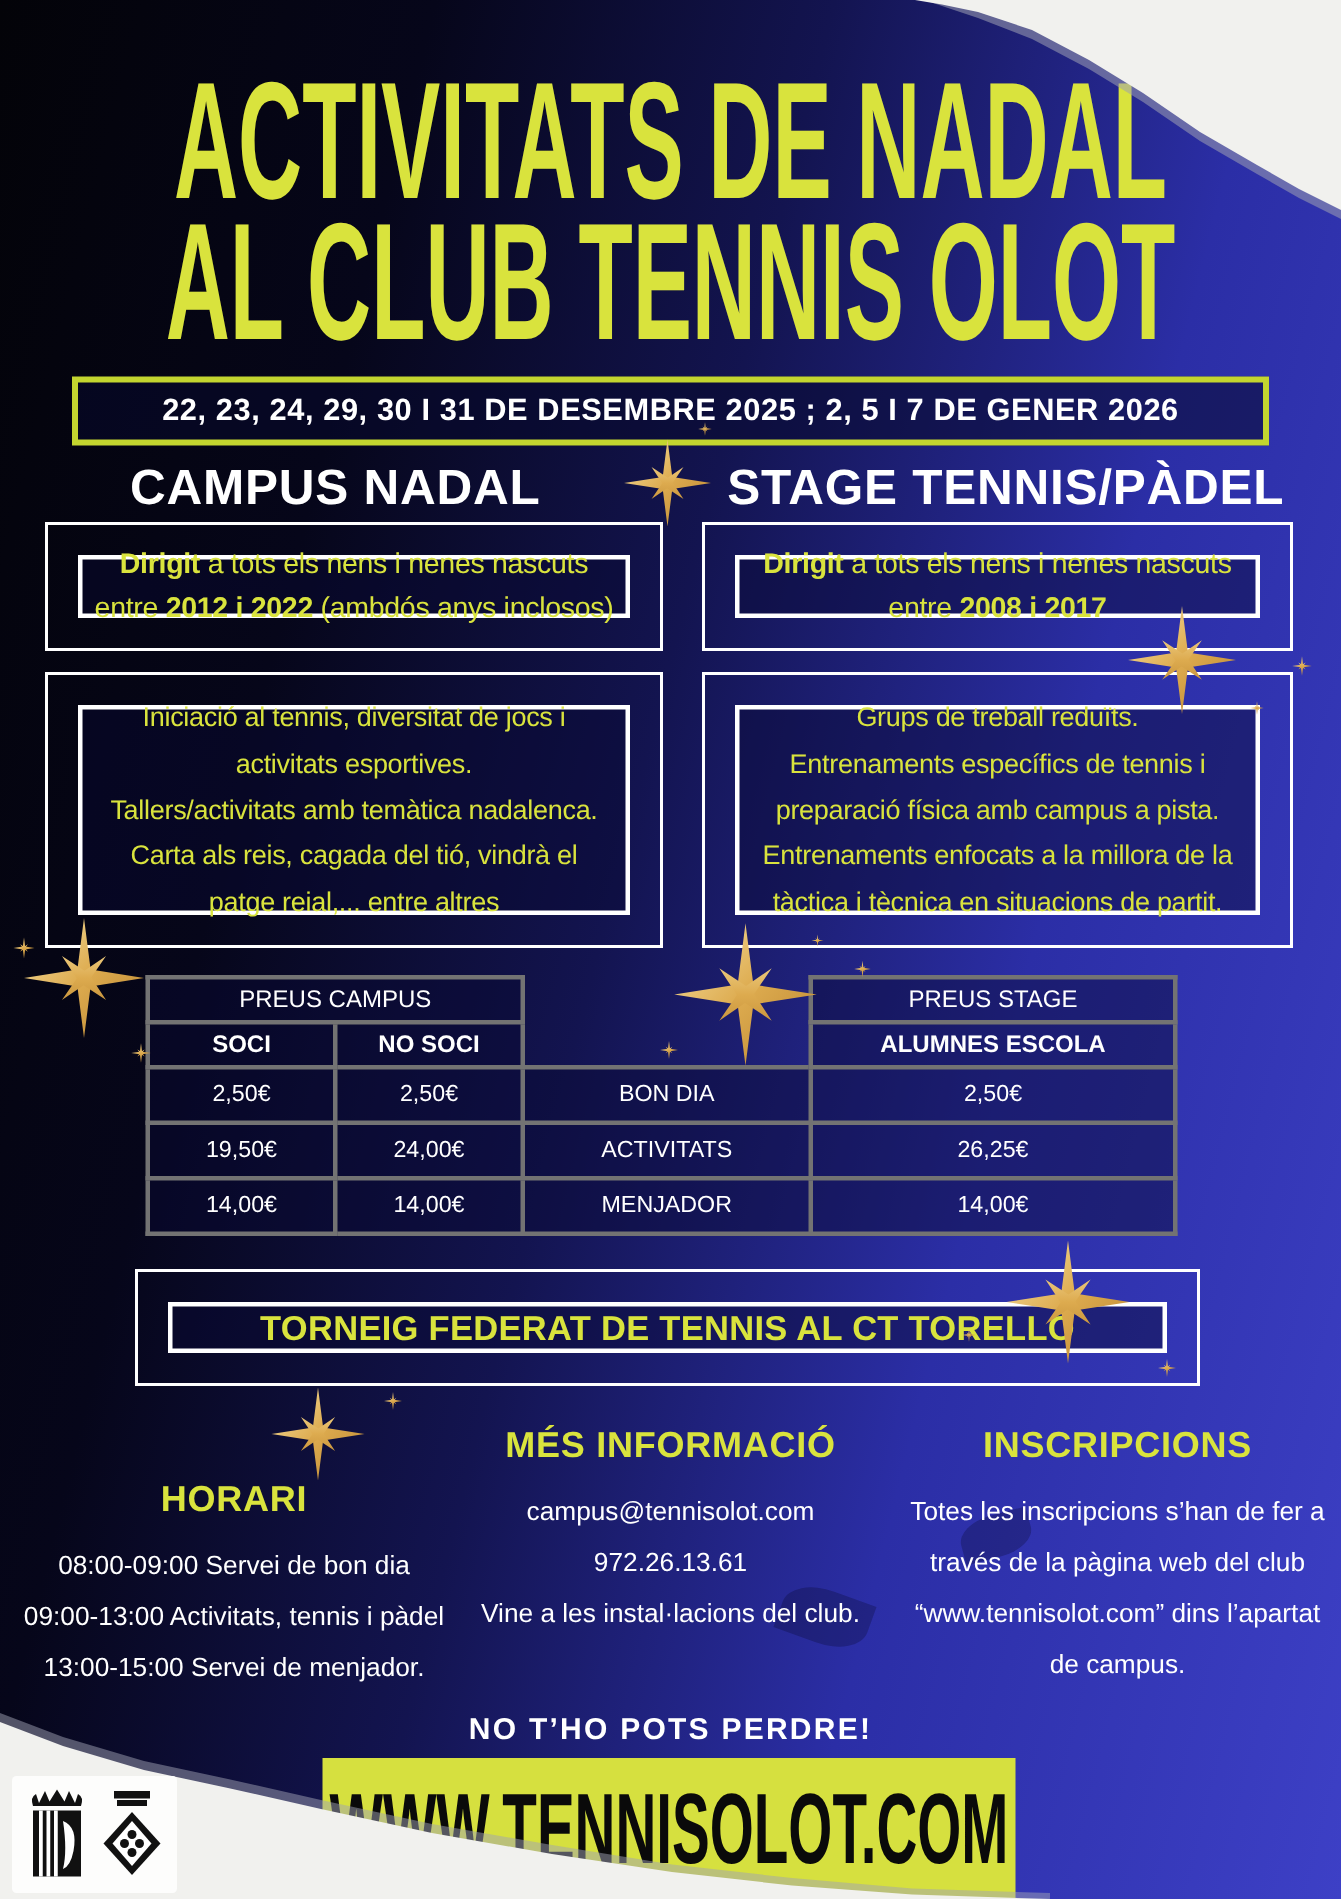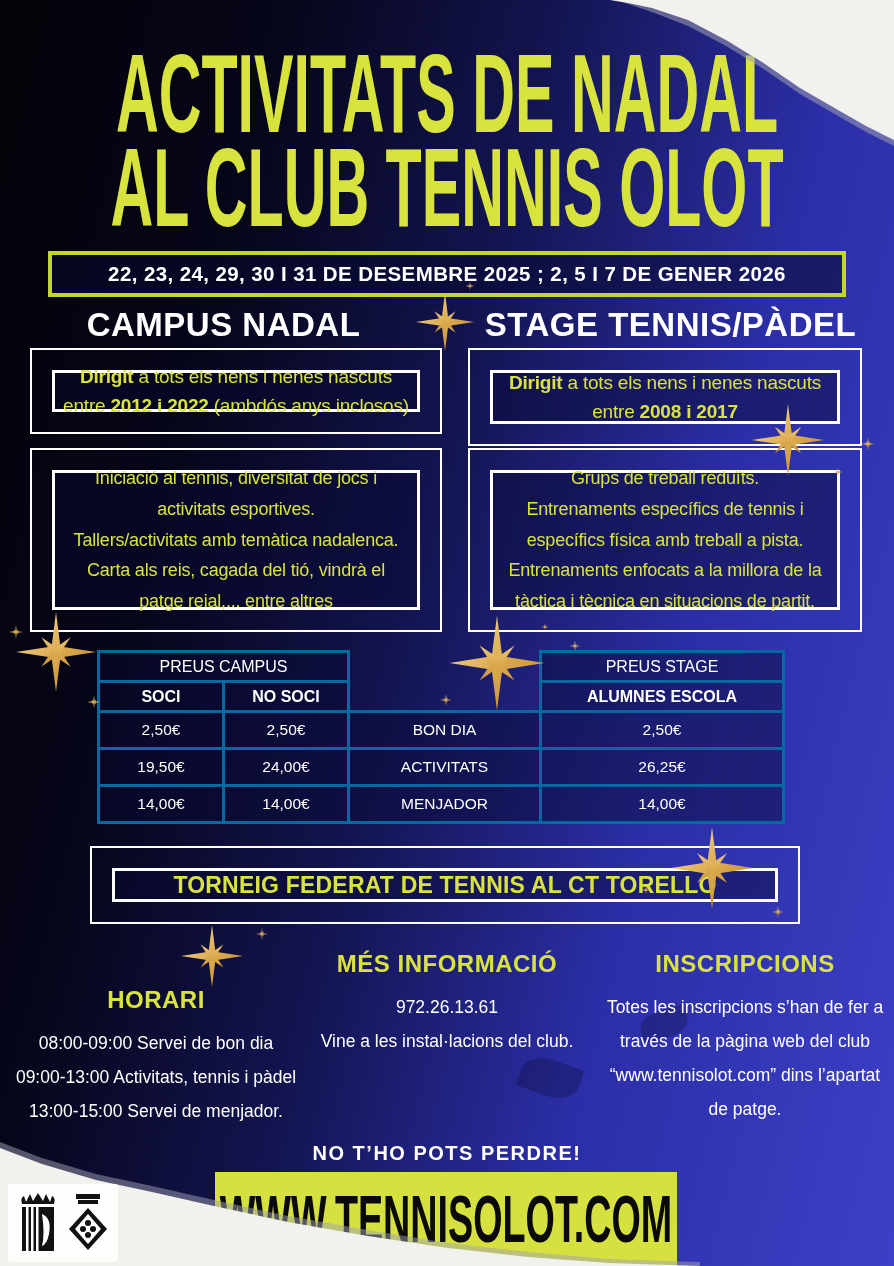--- a/index.html
+++ b/index.html
@@ -34,21 +34,21 @@
     width:100%; height:100%; border:3px solid #fff; box-sizing:border-box;
     background:rgba(8,9,50,0.45);
     display:flex; flex-direction:column; justify-content:center; align-items:center;
     text-align:center; color:#d9e33d; padding:2px 4px;
   }
   .box-text { font-size:19px; line-height:1.55; letter-spacing:-0.2px; }
   .box-lines { font-size:18px; line-height:1.72; letter-spacing:-0.2px; white-space:nowrap; }
   
   table.prices { position:absolute; left:97px; top:650px; border-collapse:collapse; z-index:2; }
   table.prices td {
-    border:3px solid #0369a1; color:#fff; text-align:center; vertical-align:middle;
+    border:3px solid #737373; color:#fff; text-align:center; vertical-align:middle;
     background:rgba(8,9,50,0.45); font-size:15.5px; padding:0 4px;
   }
   table.prices tr.hdr1 td { height:27px; font-size:16px; }
   table.prices tr.hdr2 td { height:27px; font-weight:bold; font-size:16px; }
   table.prices tr.data td { height:34px;margin-left:47px; }
   table.prices td.ghost { border:none; background:transparent; }
   
   .torneig-line1 { font-weight:bold; font-size:23px; letter-spacing:0.2px; }
   .torneig-line2 { font-size:19.5px; margin-top:2px; }
   
@@ -96,21 +96,21 @@
 <div class="col-heading" style="left:447px; width:447px;">STAGE TENNIS/PÀDEL</div>
 
 <div class="frame" style="left:30px; top:348px; width:412px; height:86px;">
   <div class="frame-inner">
     <div class="box-text">
       <b>Dirigit</b><span> a tots els nens i nenes nascuts entre </span><b>2012 i 2022</b><span> (ambdós anys inclosos)</span>
     </div>
   </div>
 </div>
 
-<div class="frame" style="left:468px; top:348px; width:394px; height:98px;">
+<div class="frame" style="left:468px; top:348px; width:394px; height:86px;">
   <div class="frame-inner">
     <div class="box-text">
       <b>Dirigit</b><span> a tots els nens i nenes nascuts entre </span><b>2008 i 2017</b><span></span>
     </div>
   </div>
 </div>
 
 <div class="frame" style="left:30px; top:448px; width:412px; height:184px;">
   <div class="frame-inner">
     <div class="box-lines">
@@ -121,21 +121,21 @@
         <div>patge reial,... entre altres</div>
       </div>
   </div>
 </div>
 
 <div class="frame" style="left:468px; top:448px; width:394px; height:184px;">
   <div class="frame-inner">
     <div class="box-lines">
         <div>Grups de treball reduïts.</div>
         <div>Entrenaments específics de tennis i</div>
-        <div>específics física amb treball a pista.</div>
+        <div>preparació física amb campus a pista.</div>
         <div>Entrenaments enfocats a la millora de la</div>
         <div>tàctica i tècnica en situacions de partit.</div>
       </div>
   </div>
 </div>
 
 <table class="prices">
   <colgroup>
       <col style="width:125px;">
       <col style="width:125px;">
@@ -185,31 +185,32 @@
   <div class="foot-heading">HORARI</div>
   <div class="foot-lines">
       <div>08:00-09:00 Servei de bon dia</div>
       <div>09:00-13:00 Activitats, tennis i pàdel</div>
       <div>13:00-15:00 Servei de menjador.</div>
     </div>
 </div>
 <div class="foot-col" style="left:297px; width:300px;">
   <div class="foot-heading">MÉS INFORMACIÓ</div>
   <div class="foot-lines">
+      <div>campus@tennisolot.com</div>
       <div>972.26.13.61</div>
       <div>Vine a les instal·lacions del club.</div>
     </div>
 </div>
 <div class="foot-col" style="left:595px; width:300px;">
   <div class="foot-heading">INSCRIPCIONS</div>
   <div class="foot-lines">
       <div>Totes les inscripcions s’han de fer a</div>
       <div>través de la pàgina web del club</div>
       <div>“www.tennisolot.com” dins l’apartat</div>
-      <div>de patge.</div>
+      <div>de campus.</div>
     </div>
 </div>
 
 <div class="tagline">NO T’HO POTS PERDRE!</div>
 <div class="site-banner">
   <div class="site-text">WWW.TENNISOLOT.COM</div>
 </div>
 
 <svg id="stars-layer" class="layer" width="894" height="1266" viewBox="0 0 894 1266">
   <defs>

